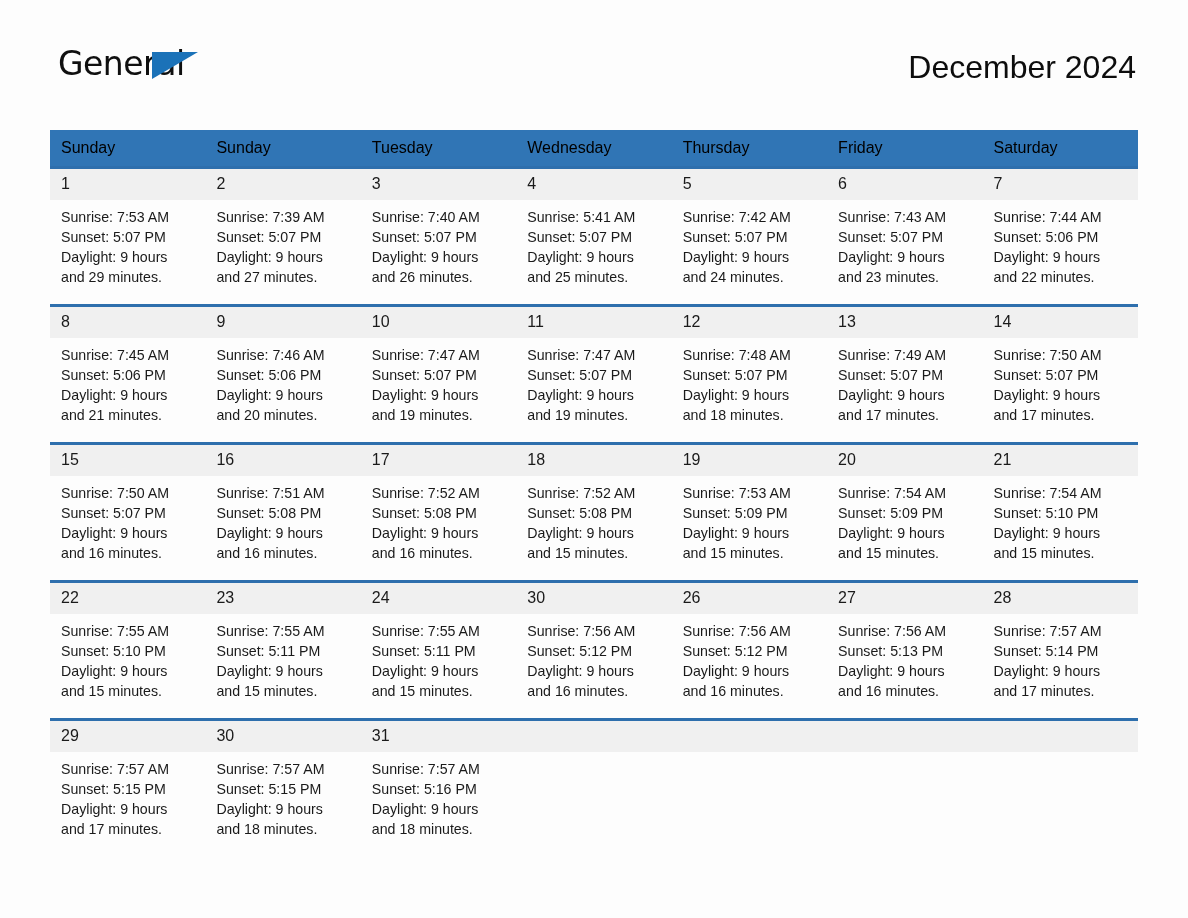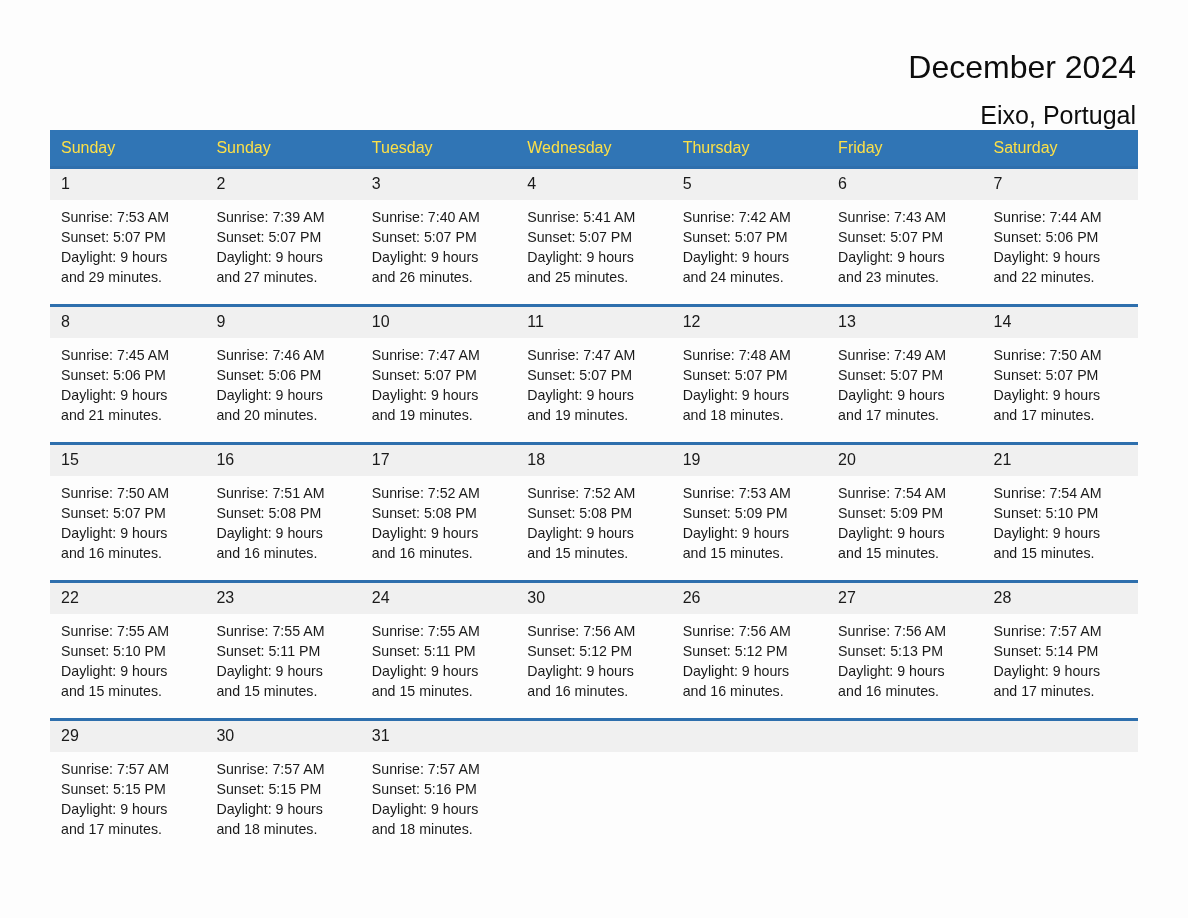--- a/index.html
+++ b/index.html
@@ -94,21 +94,21 @@
   
   .calendar {
     margin-top: 20px;
     width: 1088px;
     border-collapse: collapse;
     table-layout: fixed;
   }
 
   .calendar th {
     background: #3075b5;
-    color: #fde047;
+    color: #000000;
     font-weight: 400;
     font-size: 16px;
     text-align: left;
     padding: 8px 0 9px 11px;
     line-height: 19px;
     border: none;
   }
 
   .calendar td {
     vertical-align: top;
@@ -145,25 +145,28 @@
   }
 </style>
 </head>
 <body>
 
 <div class="page">
 
   <div class="masthead">
 
     <div class="brand">
+      <div class="brand-row1">
+        <span class="brand-general">General</span>
+        <span class="brand-triangle"></span>
+      </div>
     </div>
 
     <div class="title-block">
       <div class="cal-title">December 2024</div>
-      <div class="cal-subtitle">Eixo, Portugal</div>
     </div>
 
   </div>
 
   <table class="calendar">
     <thead>
       <tr>
         <th>Sunday</th>
         <th>Sunday</th>
         <th>Tuesday</th>

